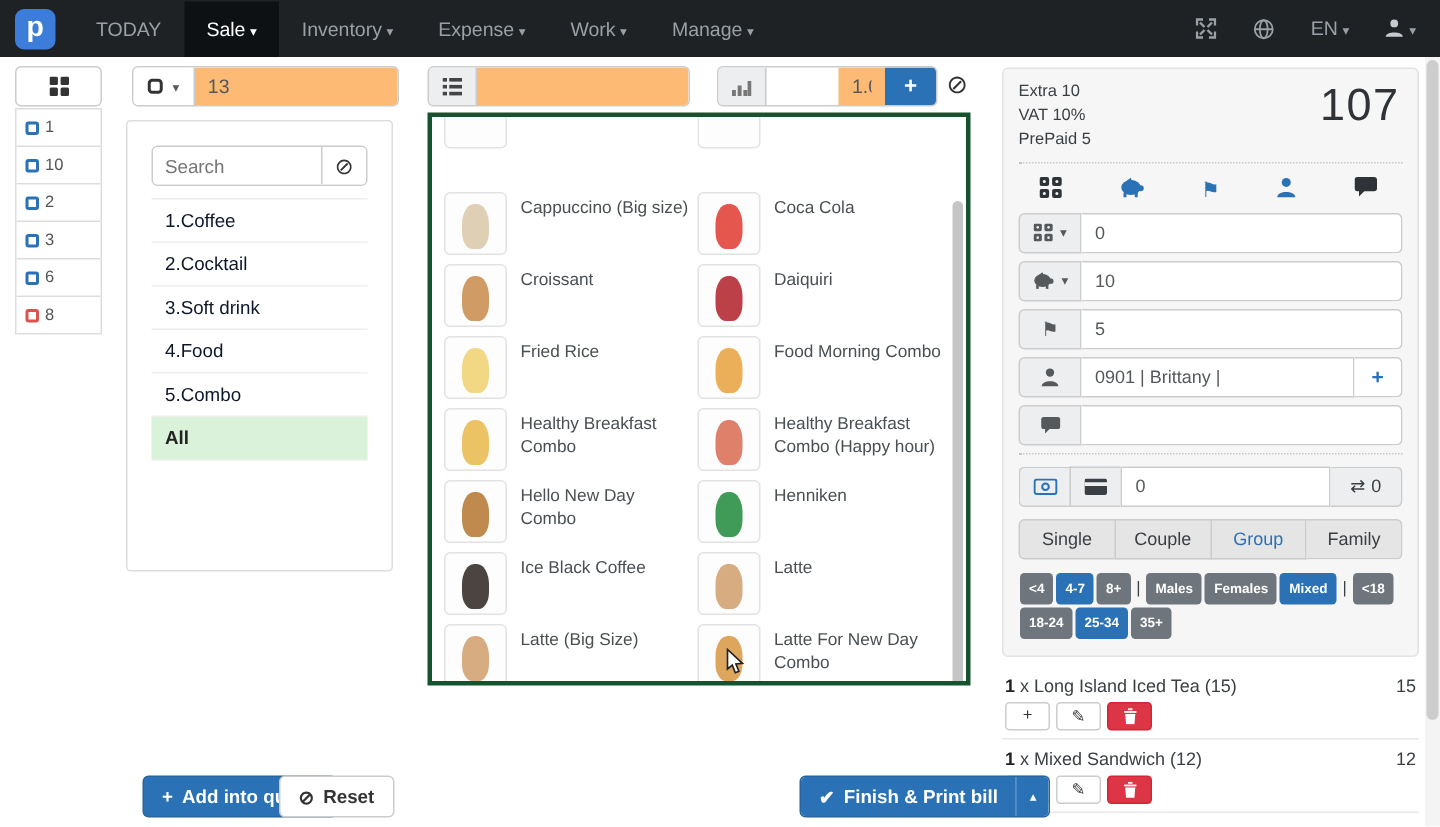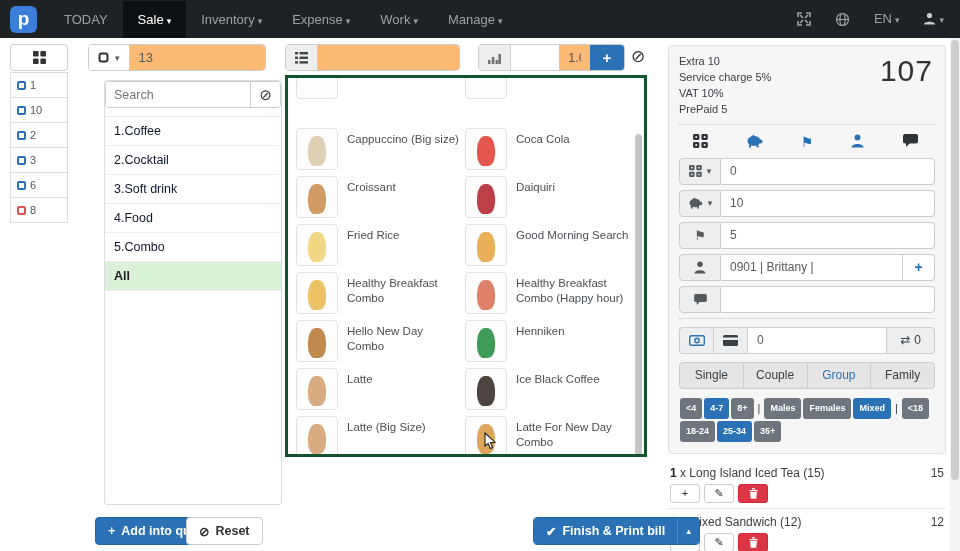--- a/index.html
+++ b/index.html
@@ -24,21 +24,21 @@
   .plus-addon { background:#2a72b5; color:#fff; width:34px; display:flex; align-items:center; justify-content:center; font-weight:bold; font-size:15px; cursor:pointer; }
   .ban-btn { position:absolute; top:46px; font-size:17px; color:#333; cursor:pointer; background:none; border:none; }
 
   
   .tables-list { position:absolute; left:10px; top:72px; width:58px; background:#fff; border:1px solid #ddd; border-bottom:none; }
   .table-cell { height:25px; border-bottom:1px solid #ddd; display:flex; align-items:center; gap:4px; padding:0 6px; font-size:11px; color:#555; cursor:pointer; }
   .sq { width:9px; height:9px; border-radius:2px; border:2px solid #2a72b5; }
   .sq.red { border-color:#d9534f; }
 
   
-  .cat-card { position:absolute; left:104px; top:80px; width:178px; height:425px; background:#fff; border:1px solid #ddd; border-radius:3px; padding:0; }
+  .cat-card { position:absolute; left:84px; top:80px; width:178px; height:301px; background:#fff; border:1px solid #ddd; border-radius:3px; padding:16px; }
   .search-row { display:flex; border:1px solid #ccc; border-radius:4px; overflow:hidden; height:27px; }
   .search-row input { flex:1; border:none; outline:none; padding:0 8px; font-size:12.5px; color:#777; min-width:0; }
   .search-ban { width:30px; border-left:1px solid #ccc; display:flex; align-items:center; justify-content:center; font-size:15px; color:#333; background:#fff; cursor:pointer; }
   .cat-list { margin-top:8px; border-top:1px solid #eee; }
   .cat-item { padding:7px 9px; font-size:12.5px; color:#0f172a; border-bottom:1px solid #eee; cursor:pointer; }
   .cat-item.active { background:#d9f2d9; font-weight:bold; color:#222; }
 
   
   .prod-card { position:absolute; left:285px; top:75px; width:362px; height:382px; background:#fff; border:3px solid #14532d; border-radius:0; overflow:hidden; }
   .prod-grid { display:grid; grid-template-columns:1fr 1fr; column-gap:4px; padding:0 14px 0 8px; }
@@ -269,21 +269,21 @@
       <div class="prod">
         <div class="prod-img">
           <div class="prod-blob" style="background: rgb(240, 208, 112);"></div>
         </div>
         <div class="prod-name">Fried Rice</div>
       </div>
       <div class="prod">
         <div class="prod-img">
           <div class="prod-blob" style="background: rgb(232, 161, 60);"></div>
         </div>
-        <div class="prod-name">Good Morning Search</div>
+        <div class="prod-name">Food Morning Combo</div>
       </div>
       <div class="prod">
         <div class="prod-img">
           <div class="prod-blob" style="background: rgb(232, 184, 74);"></div>
         </div>
         <div class="prod-name">Healthy Breakfast Combo</div>
       </div>
       <div class="prod">
         <div class="prod-img">
           <div class="prod-blob" style="background: rgb(216, 106, 80);"></div>
@@ -297,29 +297,29 @@
         <div class="prod-name">Hello New Day Combo</div>
       </div>
       <div class="prod">
         <div class="prod-img">
           <div class="prod-blob" style="background: rgb(30, 138, 60);"></div>
         </div>
         <div class="prod-name">Henniken</div>
       </div>
       <div class="prod">
         <div class="prod-img">
+          <div class="prod-blob" style="background: rgb(43, 35, 32);"></div>
+        </div>
+        <div class="prod-name">Ice Black Coffee</div>
+      </div>
+      <div class="prod">
+        <div class="prod-img">
           <div class="prod-blob" style="background: rgb(207, 158, 106);"></div>
         </div>
         <div class="prod-name">Latte</div>
-      </div>
-      <div class="prod">
-        <div class="prod-img">
-          <div class="prod-blob" style="background: rgb(43, 35, 32);"></div>
-        </div>
-        <div class="prod-name">Ice Black Coffee</div>
       </div>
       <div class="prod">
         <div class="prod-img">
           <div class="prod-blob" style="background: rgb(207, 158, 106);"></div>
         </div>
         <div class="prod-name">Latte (Big Size)</div>
       </div>
       <div class="prod">
         <div class="prod-img">
           <div class="prod-blob" style="background: rgb(216, 149, 63);"></div>
@@ -342,21 +342,20 @@
   <svg width="13" height="19" viewBox="0 0 13 19">
       <path d="M1 1 L1 14 L4.2 11.4 L6.2 16.5 L8.6 15.5 L6.6 10.6 L11 10.2 Z" fill="#fff" stroke="#222" stroke-width="1.1"></path>
     </svg>
 </div>
 
 <div class="right-panel">
   <div class="right-card">
     <div class="summary">
       <div id="summary-lines">
           <div class="summary-line">Extra 10</div>
-          <div class="summary-line">Service charge 5%</div>
           <div class="summary-line">VAT 10%</div>
           <div class="summary-line">PrePaid 5</div>
         </div>
       <div class="total">107</div>
     </div>
 
     <div class="picon-row">
       <span class="picon">
         <svg width="15" height="14" viewBox="0 0 15 14" fill="#2f3337">
           <rect x="0" y="0" width="6.4" height="6" rx="1.4"></rect>

